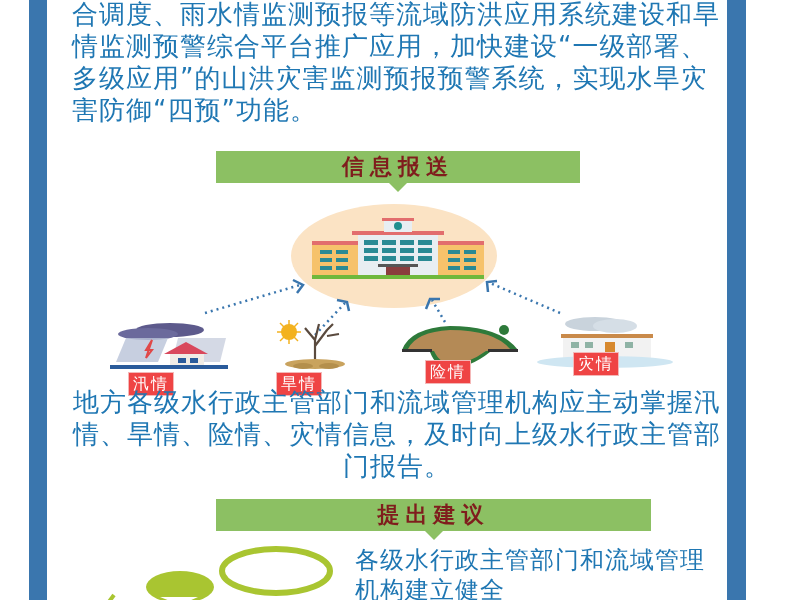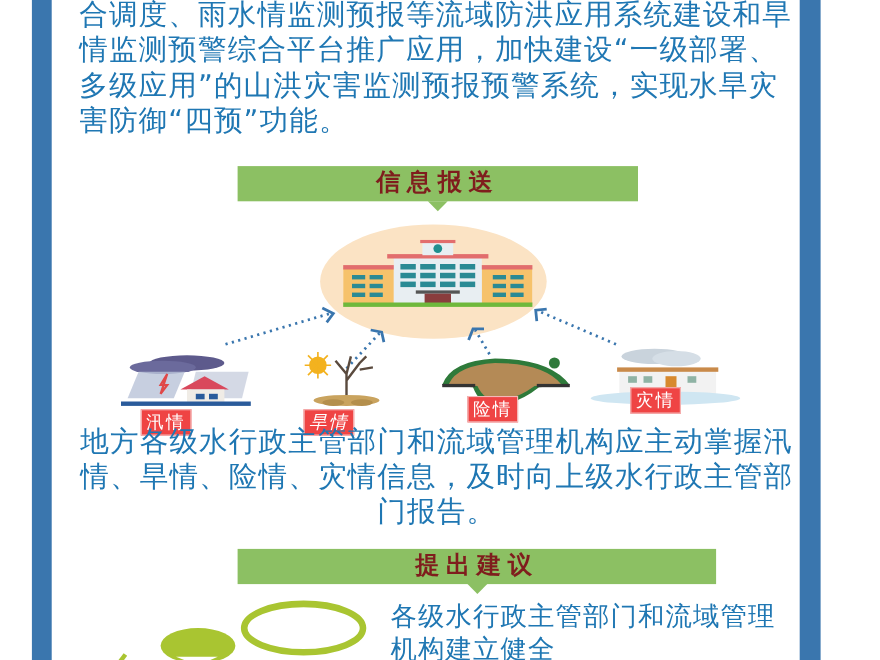--- a/index.html
+++ b/index.html
@@ -16,21 +16,21 @@
   .banner::after { content:""; position:absolute; left:50%; bottom:-9px; margin-left:-9px;
             border-left:9px solid transparent; border-right:9px solid transparent; border-top:9px solid #8cc063; }
   .banner1 { left:216px; top:151px; width:364px; height:32px; line-height:32px; }
   .banner2 { left:216px; top:499px; width:435px; height:32px; line-height:32px; }
   .hq-circle { position:absolute; left:291px; top:204px; width:206px; height:104px; border-radius:50%;
             background:#fbe3c4; }
   .building { position:absolute; left:312px; top:218px; width:172px; height:62px; }
   .tag { position:absolute; background:#ef4444; color:#fff; font-size:16px; height:22px; line-height:22px;
          padding:0 4px; letter-spacing:2px; border:1px solid #f4b8b8; }
   .tag1 { left:128px; top:372px; }
-  .tag2 { left:276px; top:372px;font-style:italic; }
+  .tag2 { left:276px; top:372px; }
   .tag3 { left:425px; top:360px; }
   .tag4 { left:573px; top:352px; }
   .ill { position:absolute; }
   .dots { position:absolute; left:0; top:0; width:800px; height:600px; pointer-events:none; }
 </style>
 </head>
 <body>
 
 <div class="border-left"></div>
 <div class="border-right"></div>

